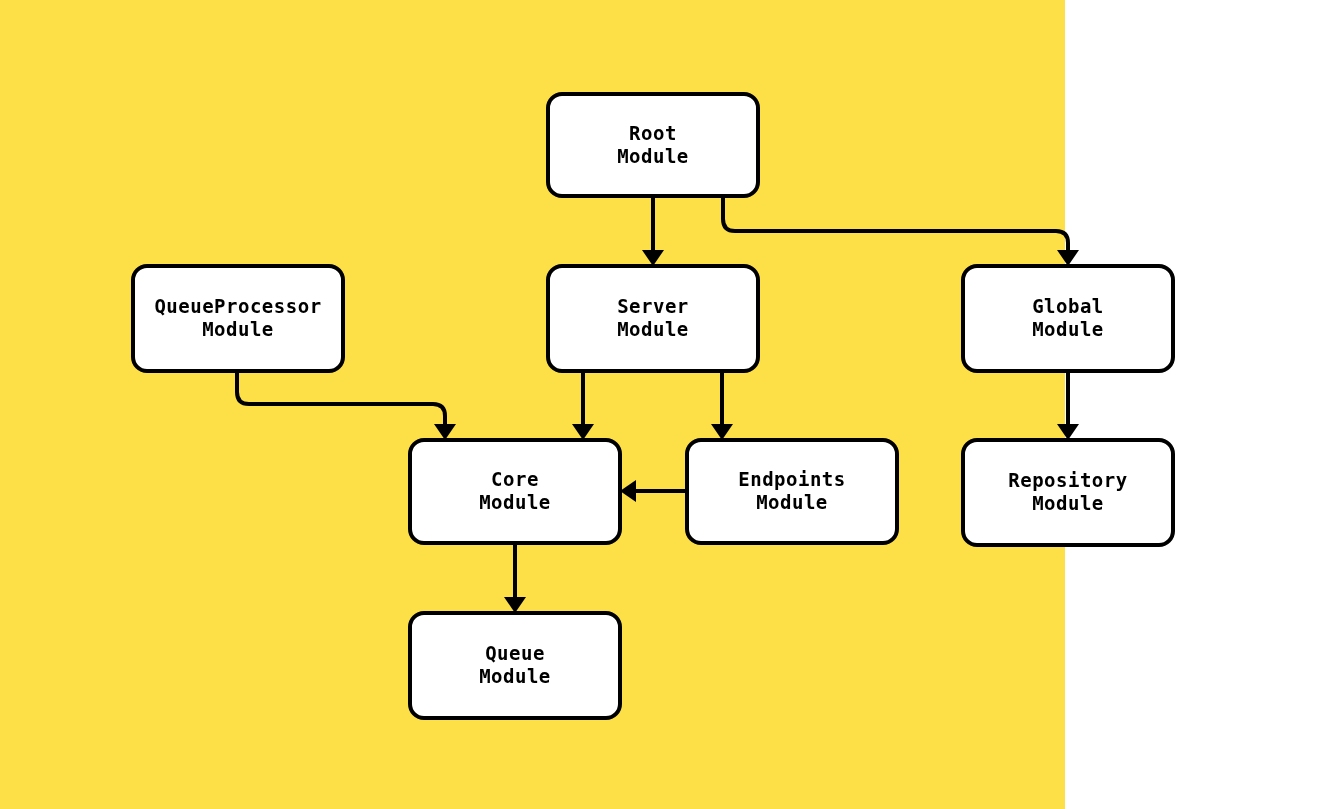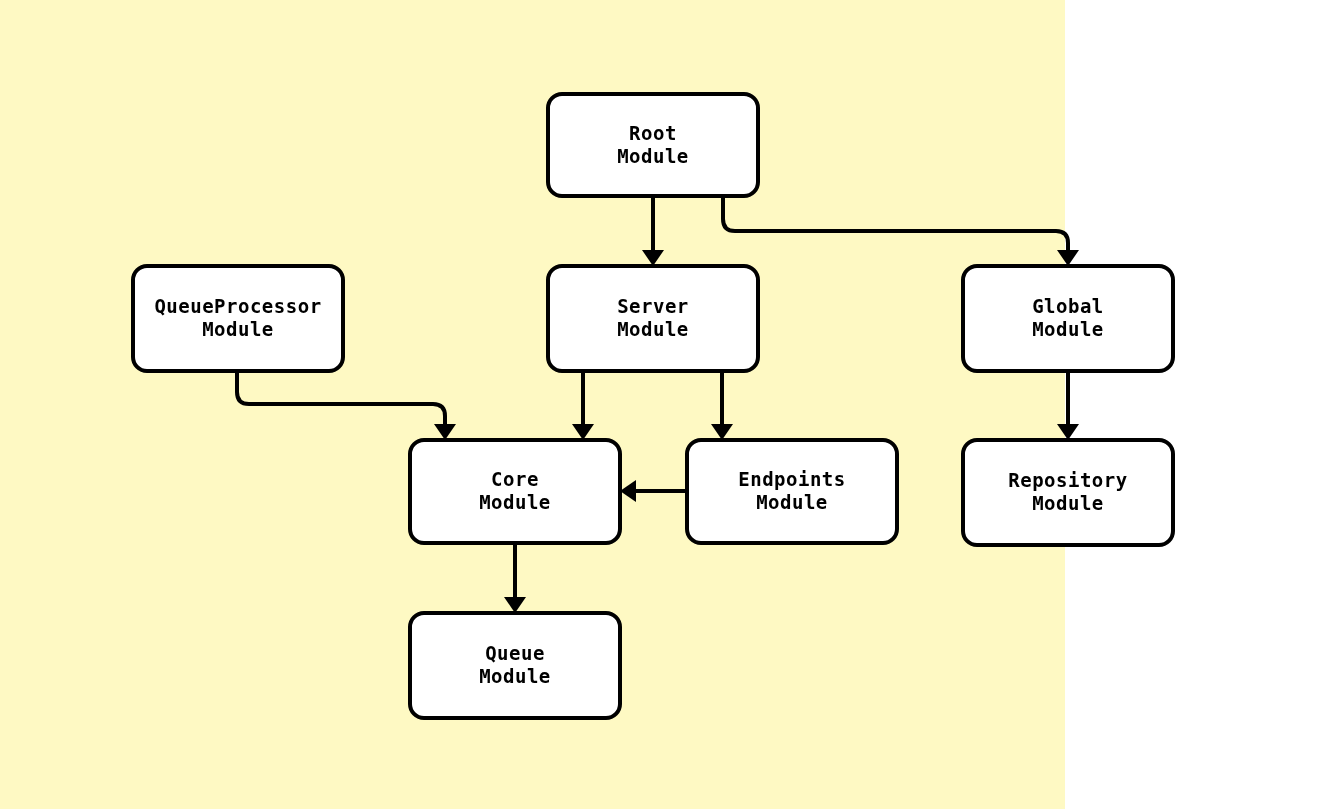--- a/index.html
+++ b/index.html
@@ -11,21 +11,21 @@
   body {
     width: 1337px;
     height: 809px;
     overflow: hidden;
     font-family: "DejaVu Sans Mono", "Liberation Mono", monospace;
   }
   #diagram-root {
     position: relative;
     width: 1065px;
     height: 809px;
-    background: #fef9c3;
+    background: #fde047;
   }
   svg#diagram-canvas {
     display: block;
     width: 1337px;
     height: 809px;
   }
   .node-box {
     fill: #ffffff;
     stroke: #000000;
     stroke-width: 4;

